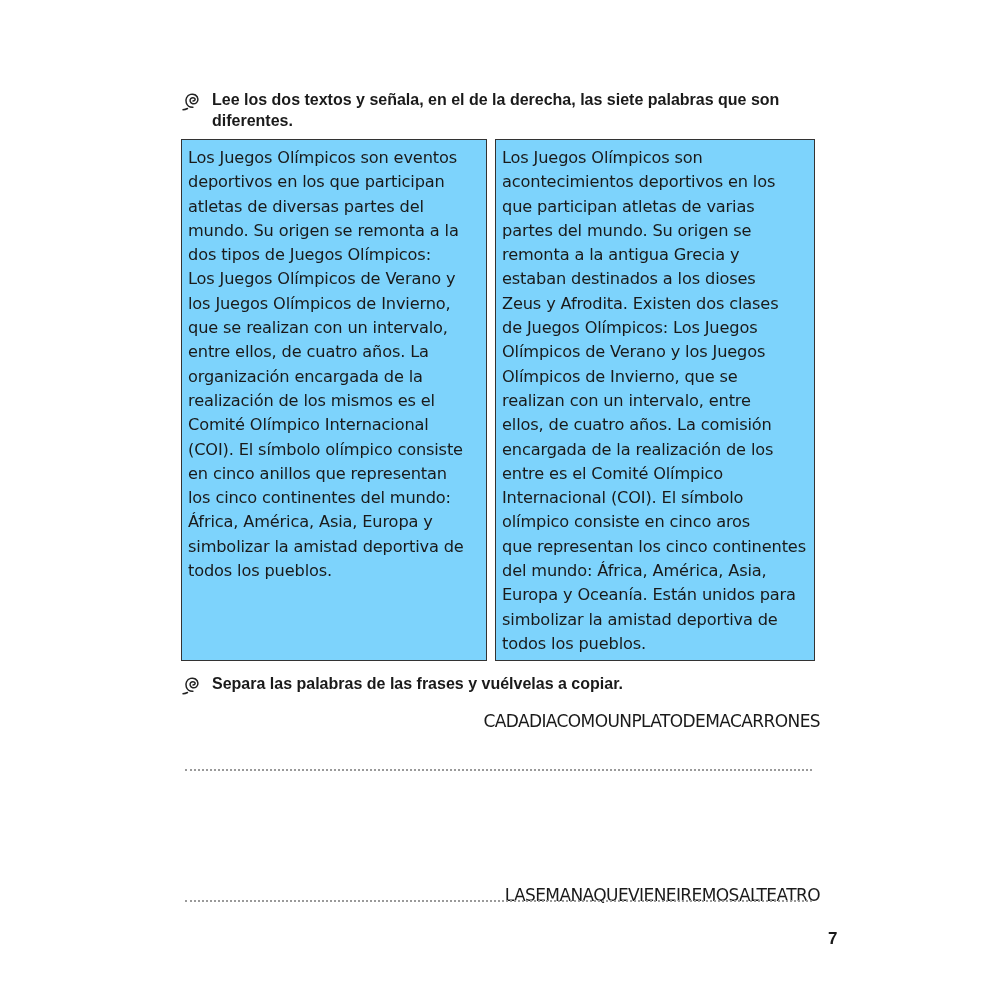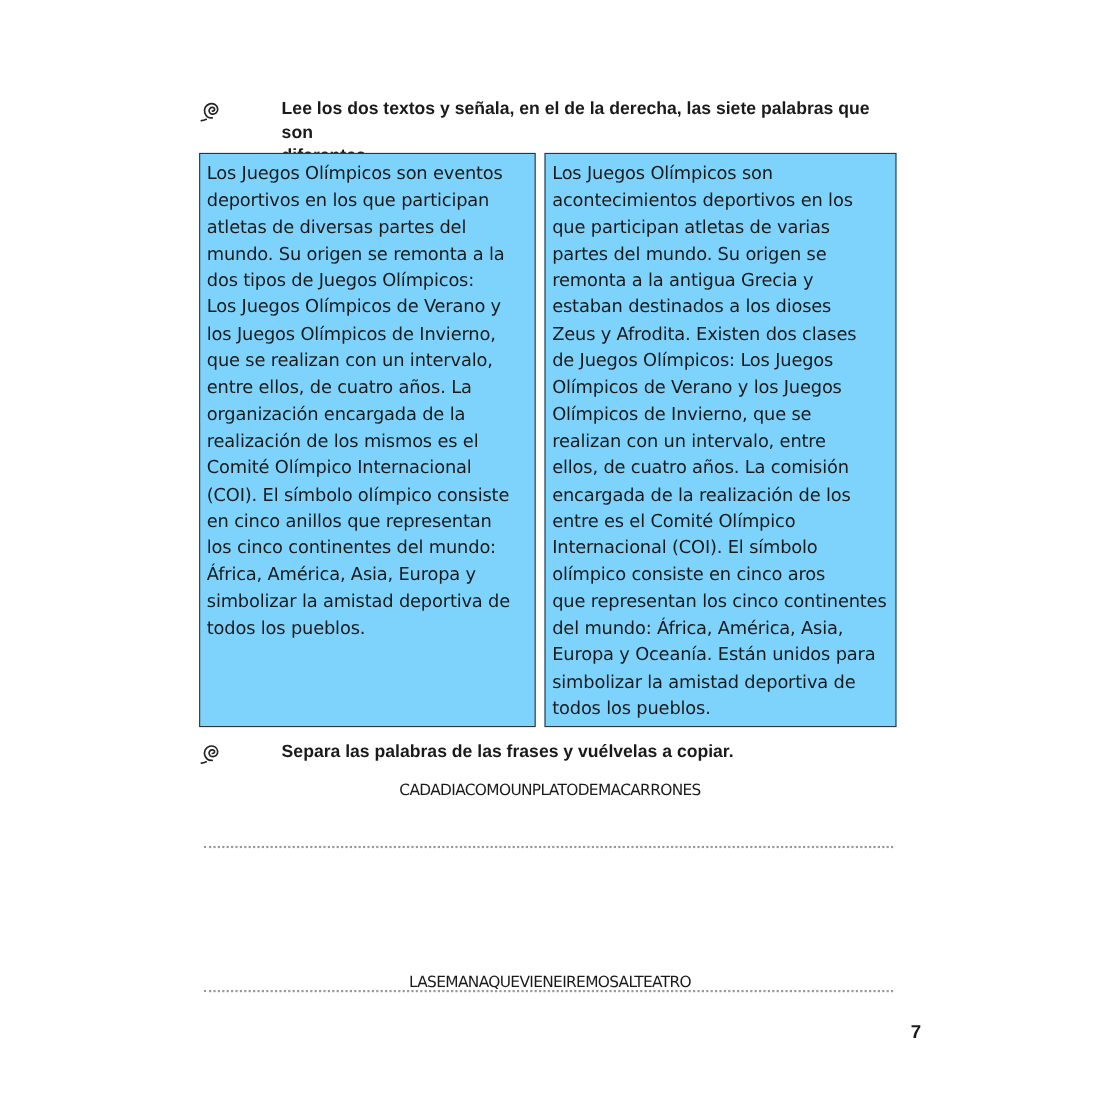--- a/index.html
+++ b/index.html
@@ -3,37 +3,37 @@
 <meta charset="utf-8">
 <style>
   html, body { margin: 0; padding: 0; }
   body {
     width: 1000px; height: 1000px; background: #ffffff; position: relative;
     font-family: "DejaVu Sans", sans-serif; color: #1a1a1a; overflow: hidden;
   }
   .instruction {
     position: absolute; left: 180px; width: 620px;
     font-family: "Liberation Sans", sans-serif; font-weight: bold; font-size: 16px; line-height: 21px;
-    display: flex; align-items: flex-start; gap: 44px;
+    display: flex; align-items: flex-start;
   }
   .instruction .spiral { width: 26px; height: 22px; flex: 0 0 26px; margin-top: 1px; }
   .instruction .text { padding-left: 6px; }
   .box {
     position: absolute; top: 139px; height: 522px;
     background: #7dd3fc; border: 1.5px solid #333; box-sizing: border-box;
     padding: 6px 6px 0 6px;
     font-family: "DejaVu Sans", sans-serif; font-size: 16.2px; line-height: 24.3px;
     letter-spacing: -0.15px;
   }
   .box .line { white-space: nowrap; display: block; }
   #box-left { left: 181px; width: 306px; }
   #box-right { left: 495px; width: 320px; }
   .puzzle {
-    position: absolute; left: 180px; width: 640px; text-align: center;
-    font-family: "DejaVu Sans", sans-serif; font-size: 14px; letter-spacing: -0.6px;
+    position: absolute; left: 180px; width: 640px; text-align: right;
+    font-family: "DejaVu Sans", sans-serif; font-size: 17px; letter-spacing: -0.6px;
   }
   .dotline {
     position: absolute; left: 185px; width: 627px; height: 0;
     border-top: 2px dotted #9a9a9a;
   }
   .page-number {
     position: absolute; left: 828px; top: 929px;
     font-family: "Liberation Sans", sans-serif; font-weight: bold; font-size: 17px;
   }
 </style>

